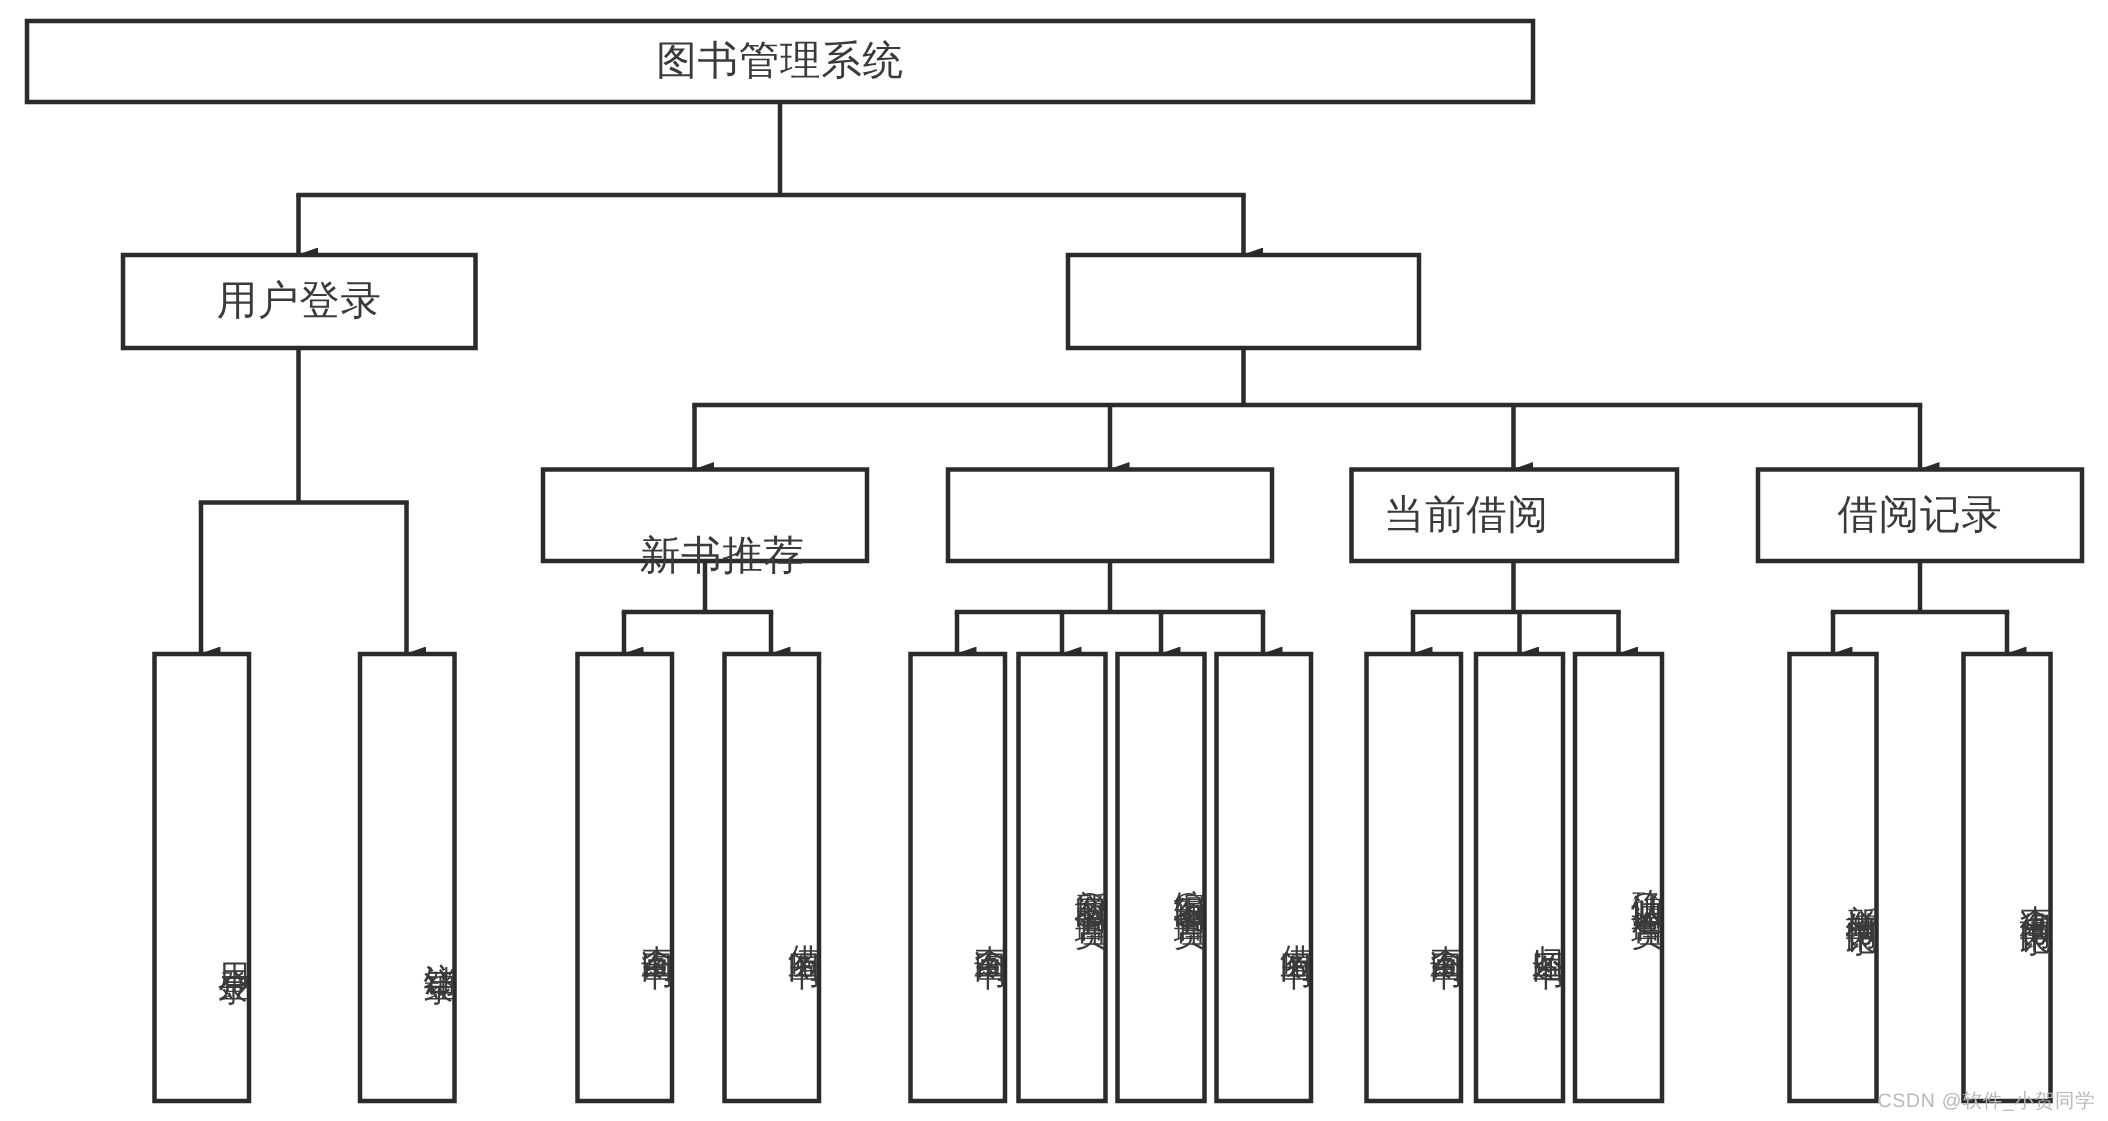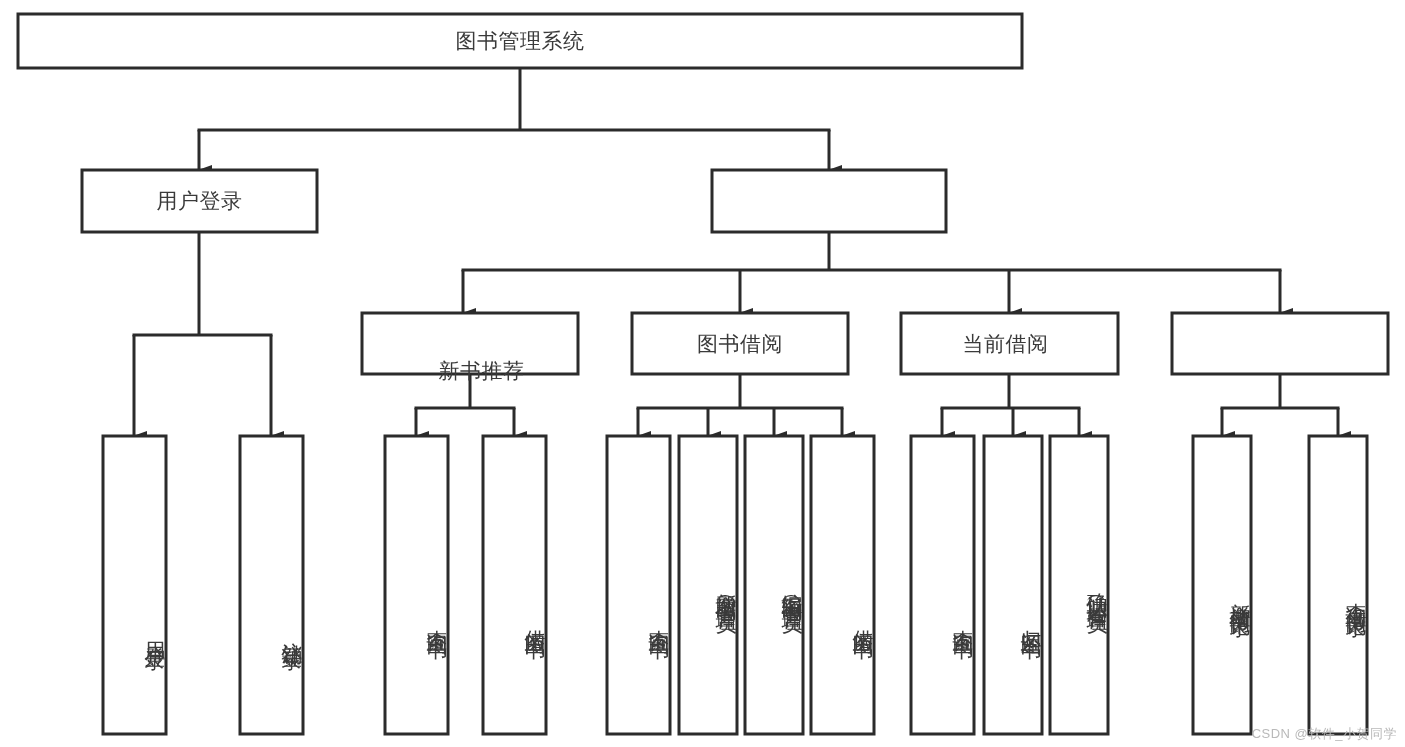--- a/index.html
+++ b/index.html
@@ -45,21 +45,21 @@
     position: absolute;
     display: flex;
     align-items: center;
     justify-content: center;
     color: #3a3a3a;
     font-family: "Liberation Sans", "DejaVu Sans", sans-serif;
     pointer-events: none;
     box-sizing: border-box;
   }
   .node-label.horizontal {
-    font-size: 21px;
+    font-size: 27px;
     letter-spacing: 0.5px;
     line-height: 1.1;
   }
   .node-label.vertical {
     writing-mode: vertical-rl;
     text-orientation: upright;
     font-size: 21px;
     letter-spacing: 3px;
     line-height: 1.05;
     padding-top: 4px;
@@ -166,22 +166,22 @@
     <rect class="node-box" x="1050" y="436" width="58" height="298"></rect>
     <rect class="node-box" x="1193" y="436" width="58" height="298"></rect>
     <rect class="node-box" x="1309" y="436" width="58" height="298"></rect>
   </svg>
 
   <div class="node-label horizontal" style="left:18px; top:14px; width:1004px; height:54px;">图书管理系统</div>
 
   <div class="node-label horizontal" style="left:82px; top:170px; width:235px; height:62px;">用户登录</div>
 
   <div class="node-label horizontal" style="left:362px; top:313px; width:239px; height:61px;margin-top:27px;">新书推荐</div>
-  <div class="node-label horizontal" style="left:632px; top:313px; width:216px; height:61px;">图书借阅</div>
-  <div class="node-label horizontal" style="left:897px; top:313px; width:217px; height:61px;">当前借阅</div>
+  <div class="node-label horizontal" style="left:869px; top:313px; width:217px; height:61px;">当前借阅</div>
+  <div class="node-label horizontal" style="left:1172px; top:313px; width:216px; height:61px;">借阅记录</div>
 
   <div class="node-label vertical" style="left:103px; top:523px; width:63px; height:211px;">用户登录</div>
   <div class="node-label vertical" style="left:240px; top:523px; width:63px; height:211px;">注销登录</div>
   <div class="node-label vertical" style="left:385px; top:500px; width:63px; height:234px;">查询图书</div>
   <div class="node-label vertical" style="left:483px; top:500px; width:63px; height:234px;">借阅图书</div>
   <div class="node-label vertical" style="left:607px; top:500px; width:63px; height:234px;">查询图书</div>
   <div class="node-label vertical" style="left:679px; top:443px; width:58px; height:288px;">新增图书（管理员）</div>
   <div class="node-label vertical" style="left:745px; top:443px; width:58px; height:288px;">编辑图书（管理员）</div>
   <div class="node-label vertical" style="left:811px; top:500px; width:63px; height:234px;">借阅图书</div>
   <div class="node-label vertical" style="left:911px; top:500px; width:63px; height:234px;">查询图书</div>

